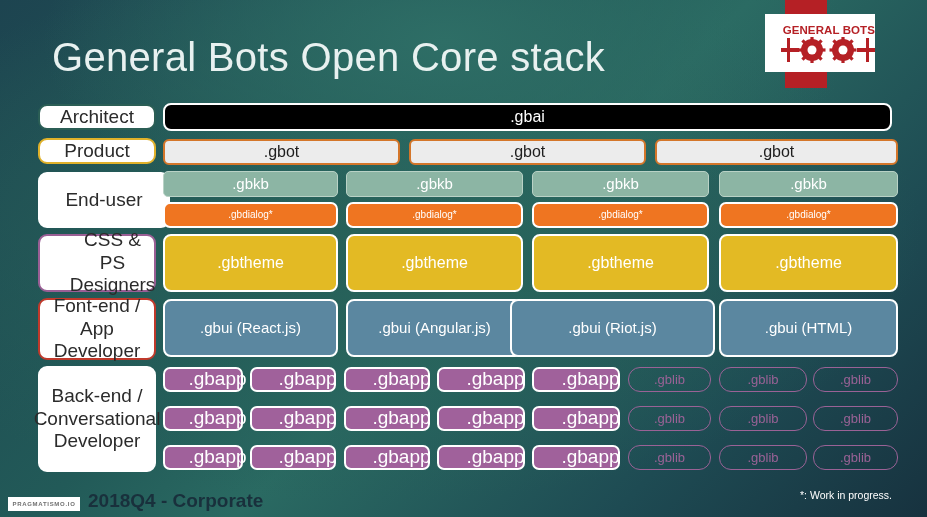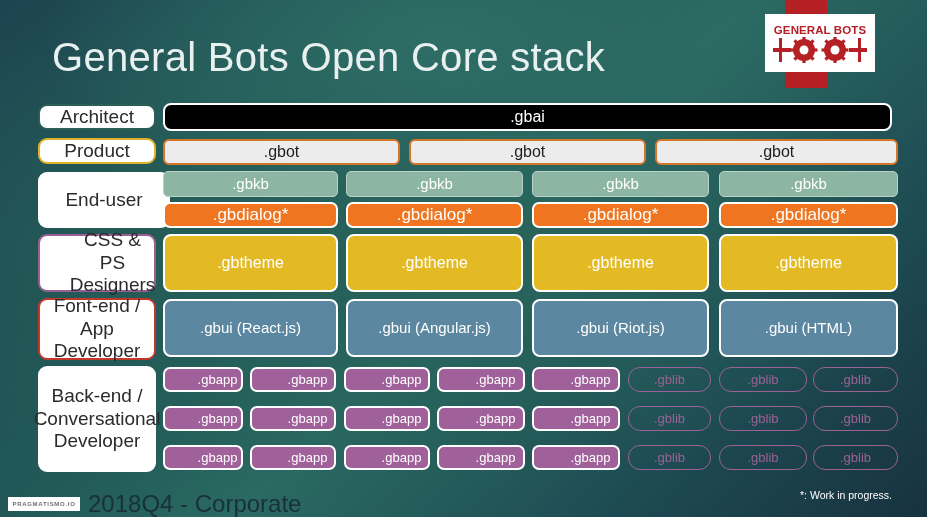--- a/index.html
+++ b/index.html
@@ -30,21 +30,21 @@
     width: 42px; height: 88px;
     background: #b52025;
   }
   .logo-box {
     position: absolute;
     left: 765px; top: 14px;
     width: 110px; height: 58px;
     background: #ffffff;
     display: flex;
     flex-direction: column;
-    align-items: center;
+    align-items: flex-end;
     justify-content: center;
     gap: 1px;
   }
   .logo-text {
     font-size: 11.5px;
     font-weight: bold;
     color: #b52025;
     letter-spacing: .1px;
     white-space: nowrap;
   }
@@ -107,42 +107,42 @@
     background: #8cb5a4;
     border: 1px solid #b9d2c6;
     color: #ffffff;
     font-size: 15px;
     border-radius: 5px;
   }
   .gbdialog {
     background: #ef7521;
     border: 2px solid #ffffff;
     color: #ffffff;
-    font-size: 17px;
+    font-size: 10px;
     border-radius: 7px;
   }
   .gbtheme {
     background: #e3ba24;
     border: 2px solid #ffffff;
     color: #ffffff;
     font-size: 16px;
     border-radius: 8px;
   }
   .gbui {
     background: #5b87a0;
     border: 2px solid #ffffff;
     color: #ffffff;
     font-size: 15px;
     border-radius: 8px;
   }
   .gbapp {
     background: #a0619b;
     border: 2px solid #ffffff;
     color: #ffffff;
-    font-size: 13px;
+    font-size: 19px;
     border-radius: 7px;
     padding-left: 29px;
   }
   .gblib {
     background: transparent;
     border: 1.5px solid #9a6296;
     color: #9a6296;
     font-size: 13px;
     border-radius: 12px;
   }
@@ -159,22 +159,22 @@
   }
   .footer-logo span {
     font-size: 6px;
     font-weight: bold;
     letter-spacing: .7px;
     color: #6f6f6f;
   }
   .footer-text {
     position: absolute;
     left: 88px; top: 490px;
-    font-size: 24px;
-    font-weight: 400;
+    font-size: 19px;
+    font-weight: 700;
     color: #19303c;
     white-space: nowrap;
   }
   .footer-note {
     position: absolute;
     left: 800px; top: 489px;
     font-size: 10.5px;
     color: #ffffff;
     white-space: nowrap;
   }
@@ -298,21 +298,21 @@
   <div class="bx gbtheme" style="left:719px; top:234px; width:179px; height:58px;">
       <span>.gbtheme</span>
     </div>
 
   <div class="bx gbui" style="left:163px; top:299px; width:175px; height:58px;">
       <span>.gbui (React.js)</span>
     </div>
   <div class="bx gbui" style="left:346px; top:299px; width:177px; height:58px;">
       <span>.gbui (Angular.js)</span>
     </div>
-  <div class="bx gbui" style="left:532px; top:299px; width:177px; height:58px;text-align:center;">
+  <div class="bx gbui" style="left:510px; top:299px; width:205px; height:58px;text-align:center;">
       <span>.gbui (Riot.js)</span>
     </div>
   <div class="bx gbui" style="left:719px; top:299px; width:179px; height:58px;">
       <span>.gbui (HTML)</span>
     </div>
 
   <div class="bx gbapp" style="left:163px; top:367px; width:80px;  height:25px;">
       <span>.gbapp</span>
     </div>
   <div class="bx gbapp" style="left:250px; top:367px; width:86px;  height:25px;">

